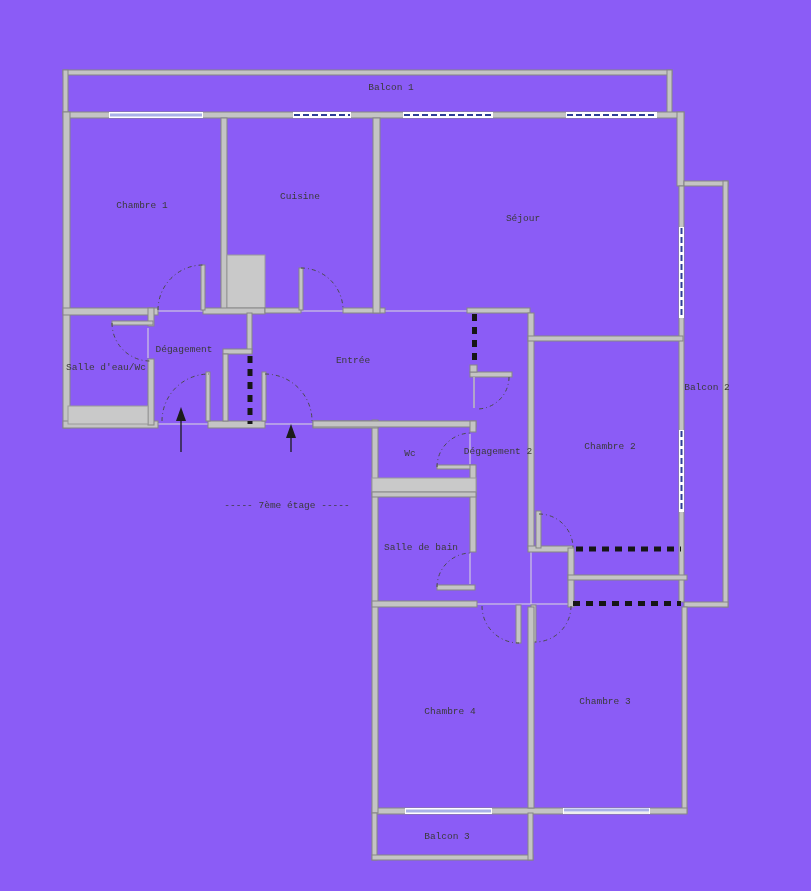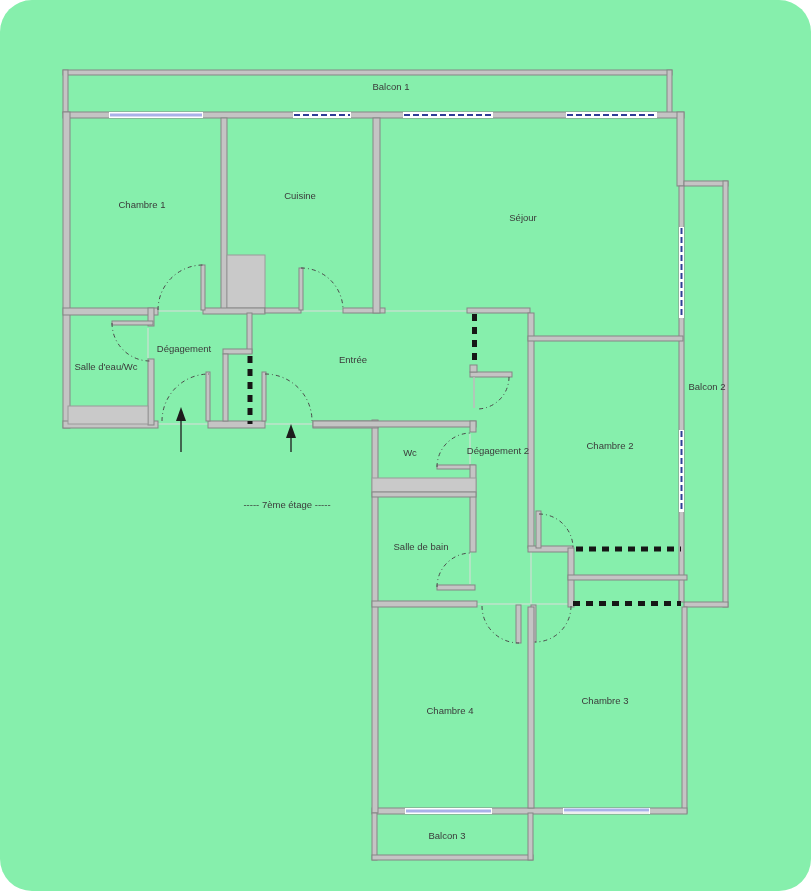--- a/index.html
+++ b/index.html
@@ -1,17 +1,17 @@
 <!DOCTYPE html>
 <html><head>
 <meta charset="utf-8">
 <style>
   html,body{margin:0;padding:0;background:#ffffff;}
-  .stage{position:relative;width:811px;height:891px;background:#86efac;overflow:hidden;
-         font-family:Liberation Sans, sans-serif;border-radius:32px;}
+  .stage{position:relative;width:811px;height:891px;background:#8b5cf6;overflow:hidden;
+         font-family:Liberation Mono, monospace;}
   svg{display:block;}
   .w{fill:#c4c4c4;stroke:#858585;stroke-width:1;}
   .fixture{fill:#c9c9c9;stroke:#9a9a9a;stroke-width:1;}
   .arc{fill:none;stroke:#4a4a4a;stroke-width:1;stroke-dasharray:4 3 1 3;}
   .dashopen{stroke:#161616;stroke-width:5;stroke-dasharray:7 6;fill:none;}
   .winwhite{fill:#ffffff;stroke:none;}
   .win-dark{stroke:#2e3e96;stroke-width:2;stroke-dasharray:6 3;fill:none;}
   .win-light{stroke:#a9b1e8;stroke-width:3;fill:none;}
   .faint{stroke:#dcdcdc;stroke-width:1;fill:none;}
   .panelfaint{stroke:#bdbdbd;stroke-width:1.5;fill:none;}

